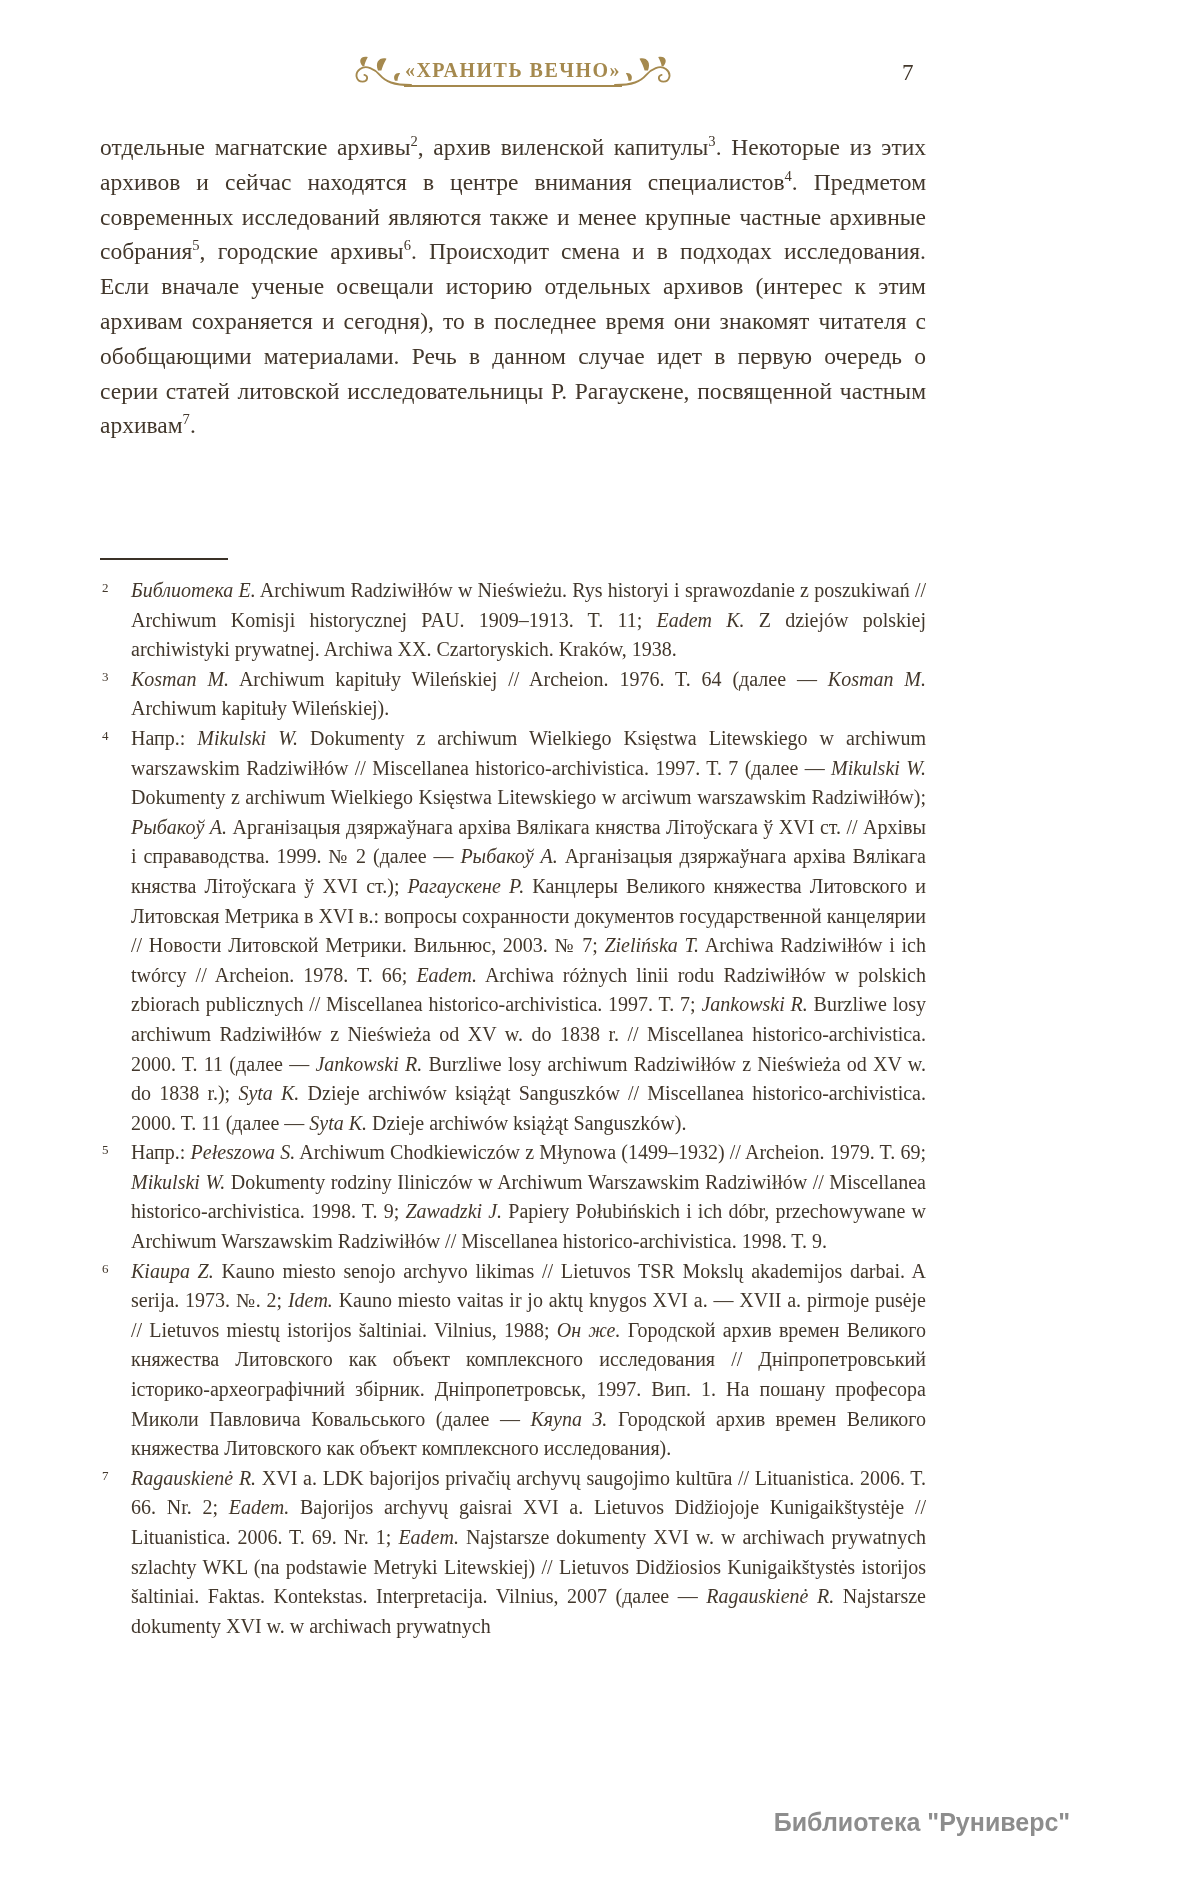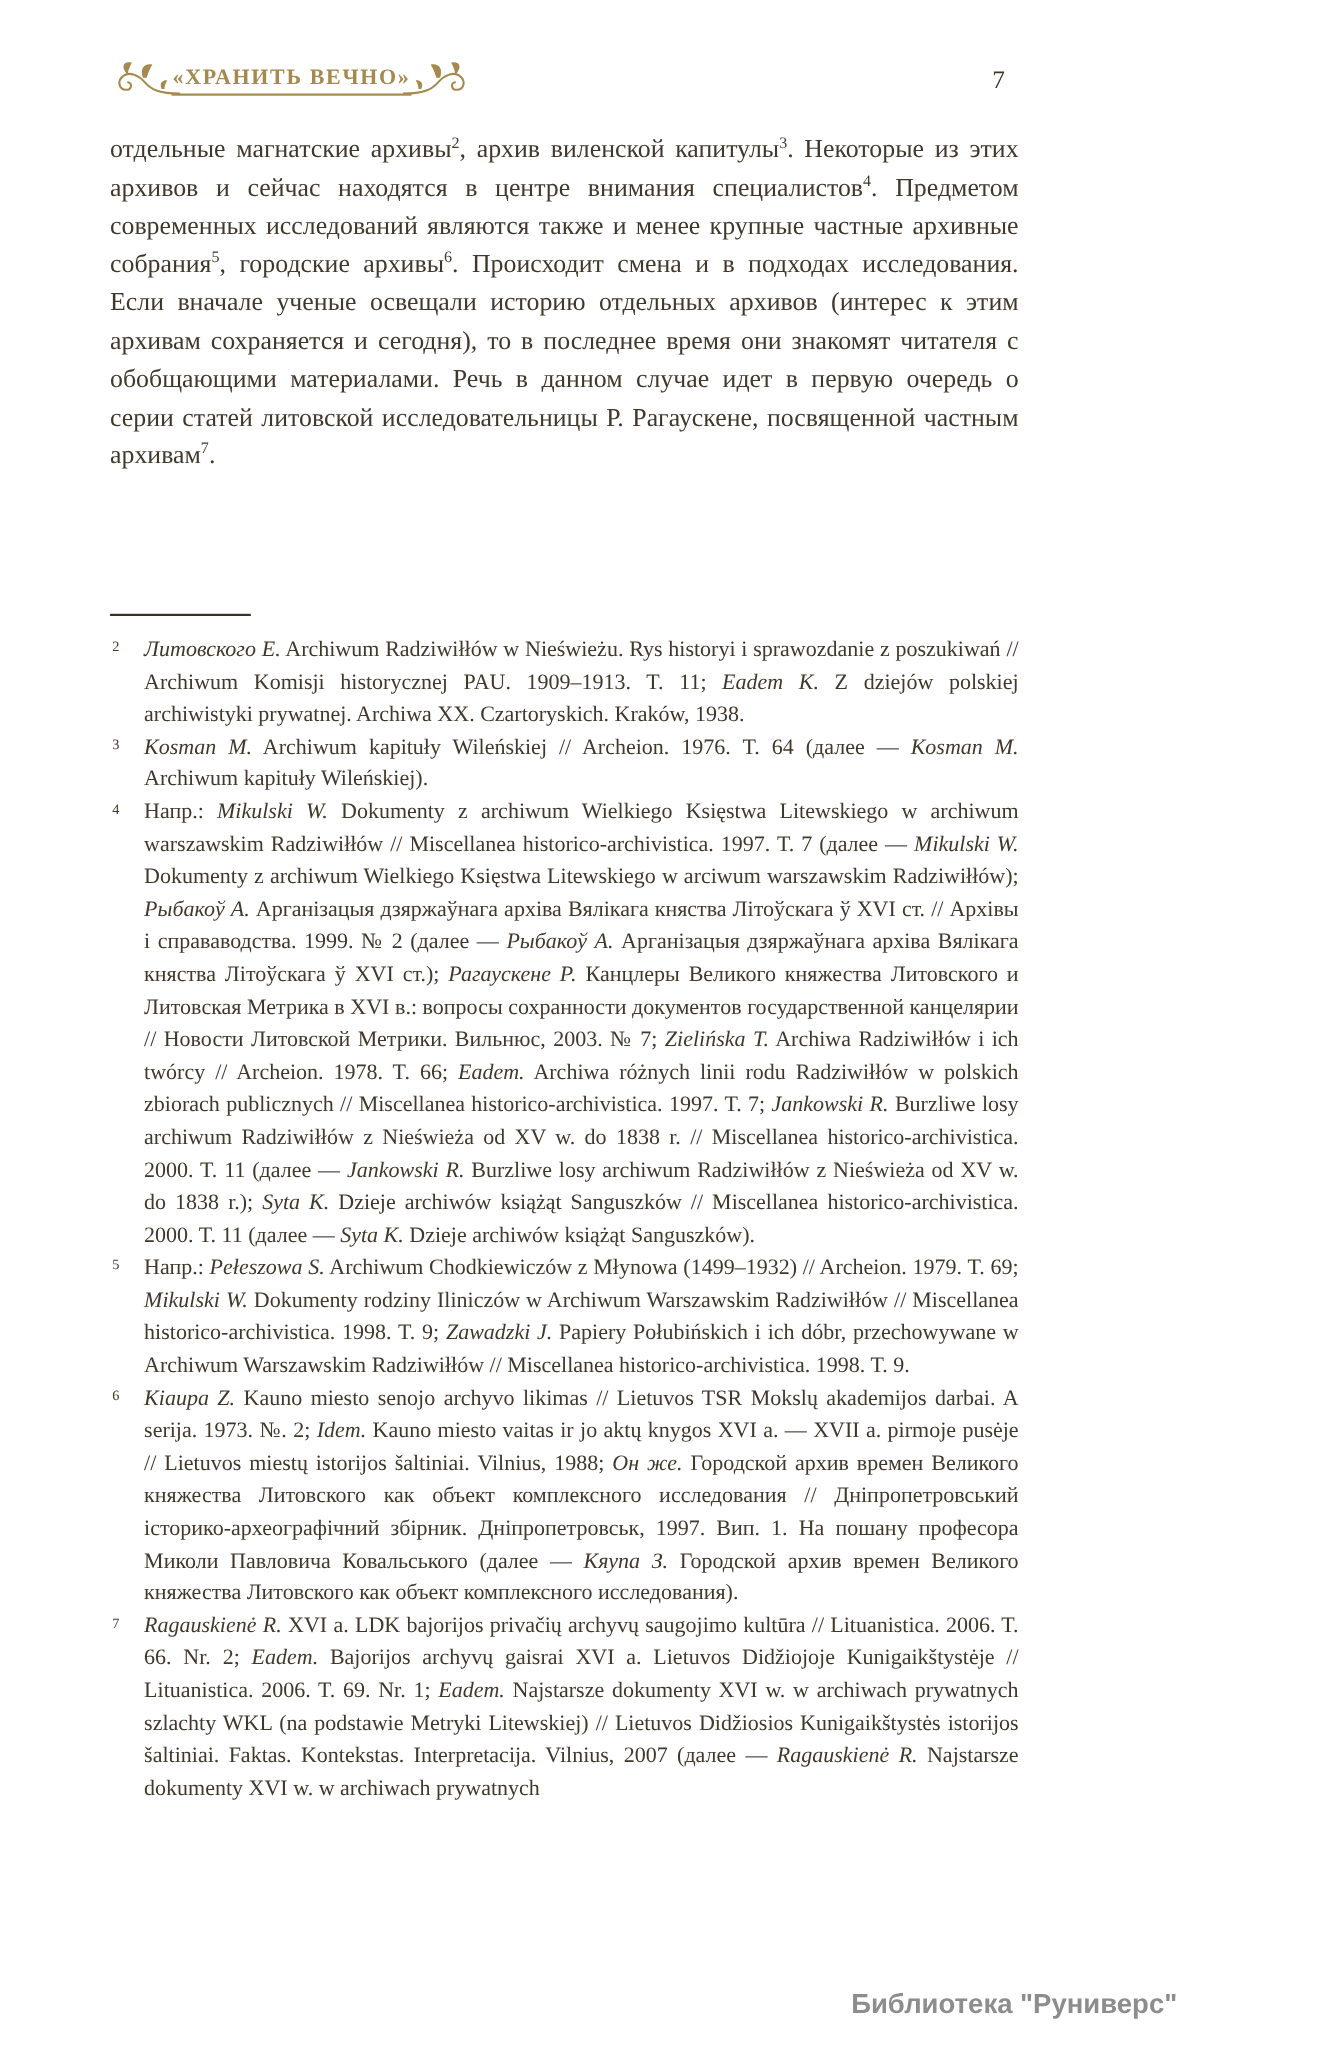--- a/index.html
+++ b/index.html
@@ -12,21 +12,21 @@
     position:relative;
     width:1200px;height:1877px;
     background:#ffffff;
     font-family:"Liberation Serif", serif;
     color:var(--ink);
     overflow:hidden;
   }
   
   .header-band{
     position:absolute;top:48px;left:100px;width:826px;
-    display:flex;
+    display:flex;justify-content:center;
   }
   .ornament{position:relative;width:330px;height:48px;}
   .orn-line{
     position:absolute;left:56px;right:56px;bottom:9px;height:2px;
     background:var(--accent);
   }
   .orn-title{
     position:absolute;left:0;right:0;bottom:14px;
     text-align:center;
     color:var(--accent);
@@ -37,21 +37,21 @@
   }
   .orn-fl{position:absolute;bottom:0;width:68px;height:44px;}
   .orn-fl.left{left:-4px;}
   .orn-fl.right{right:-4px;transform:scaleX(-1);}
   .page-number{
     position:absolute;top:60px;left:902px;width:40px;
     font-size:23px;color:var(--ink);
   }
   
   .body-text{
-    position:absolute;top:119px;left:100px;width:826px;
+    position:absolute;top:130px;left:100px;width:826px;
     font-size:23.5px;line-height:34.8px;
     text-align:justify;
     color:var(--ink);
   }
   .body-text sup{
     font-size:0.62em;line-height:0;vertical-align:super;
   }
   
   .footnote-rule{
     position:absolute;top:558px;left:100px;width:128px;height:2px;
@@ -103,21 +103,21 @@
     </div>
   </div>
 
   <div class="page-number">7</div>
 
   <div class="body-text">отдельные магнатские архивы<sup>2</sup>, архив виленской капитулы<sup>3</sup>. Некоторые из этих архивов и сейчас находятся в центре внимания специалистов<sup>4</sup>. Предметом современных исследований являются также и менее крупные частные архивные собрания<sup>5</sup>, городские архивы<sup>6</sup>. Происходит смена и в подходах исследования. Если вначале ученые освещали историю отдельных архивов (интерес к этим архивам сохраняется и сегодня), то в последнее время они знакомят читателя с обобщающими материалами. Речь в данном случае идет в первую очередь о серии статей литовской исследовательницы Р. Рагаускене, посвященной частным архивам<sup>7</sup>.</div>
 
   <div class="footnote-rule"></div>
 
   <div class="footnotes">
-      <div class="footnote"><span class="fn-num">2</span><i>Литовского E.</i> Archiwum Radziwiłłów w Nieświeżu. Rys historyi i sprawozdanie z poszukiwań // Archiwum Komisji historycznej PAU. 1909–1913. T. 11; <i>Eadem K.</i> Z dziejów polskiej archiwistyki prywatnej. Archiwa XX. Czartoryskich. Kraków, 1938.</div>
+      <div class="footnote"><span class="fn-num">2</span><i>Библиотека E.</i> Archiwum Radziwiłłów w Nieświeżu. Rys historyi i sprawozdanie z poszukiwań // Archiwum Komisji historycznej PAU. 1909–1913. T. 11; <i>Eadem K.</i> Z dziejów polskiej archiwistyki prywatnej. Archiwa XX. Czartoryskich. Kraków, 1938.</div>
       <div class="footnote"><span class="fn-num">3</span><i>Kosman M.</i> Archiwum kapituły Wileńskiej // Archeion. 1976. T. 64 (далее — <i>Kosman M.</i> Archiwum kapituły Wileńskiej).</div>
       <div class="footnote"><span class="fn-num">4</span>Напр.: <i>Mikulski W.</i> Dokumenty z archiwum Wielkiego Księstwa Litewskiego w archiwum warszawskim Radziwiłłów // Miscellanea historico-archivistica. 1997. T. 7 (далее — <i>Mikulski W.</i> Dokumenty z archiwum Wielkiego Księstwa Litewskiego w arciwum warszawskim Radziwiłłów); <i>Рыбакоў А.</i> Арганізацыя дзяржаўнага архіва Вялікага княства Літоўскага ў XVI ст. // Архівы і справаводства. 1999. № 2 (далее — <i>Рыбакоў А.</i> Арганізацыя дзяржаўнага архіва Вялікага княства Літоўскага ў XVI ст.); <i>Рагаускене Р.</i> Канцлеры Великого княжества Литовского и Литовская Метрика в XVI в.: вопросы сохранности документов государственной канцелярии // Новости Литовской Метрики. Вильнюс, 2003. № 7; <i>Zielińska T.</i> Archiwa Radziwiłłów i ich twórcy // Archeion. 1978. T. 66; <i>Eadem.</i> Archiwa różnych linii rodu Radziwiłłów w polskich zbiorach publicznych // Miscellanea historico-archivistica. 1997. T. 7; <i>Jankowski R.</i> Burzliwe losy archiwum Radziwiłłów z Nieświeża od XV w. do 1838 r. // Miscellanea historico-archivistica. 2000. T. 11 (далее — <i>Jankowski R.</i> Burzliwe losy archiwum Radziwiłłów z Nieświeża od XV w. do 1838 r.); <i>Syta K.</i> Dzieje archiwów książąt Sanguszków // Miscellanea historico-archivistica. 2000. T. 11 (далее — <i>Syta K.</i> Dzieje archiwów książąt Sanguszków).</div>
       <div class="footnote"><span class="fn-num">5</span>Напр.: <i>Pełeszowa S.</i> Archiwum Chodkiewiczów z Młynowa (1499–1932) // Archeion. 1979. T. 69; <i>Mikulski W.</i> Dokumenty rodziny Iliniczów w Archiwum Warszawskim Radziwiłłów // Miscellanea historico-archivistica. 1998. T. 9; <i>Zawadzki J.</i> Papiery Połubińskich i ich dóbr, przechowywane w Archiwum Warszawskim Radziwiłłów // Miscellanea historico-archivistica. 1998. T. 9.</div>
       <div class="footnote"><span class="fn-num">6</span><i>Kiaupa Z.</i> Kauno miesto senojo archyvo likimas // Lietuvos TSR Mokslų akademijos darbai. A serija. 1973. №. 2; <i>Idem.</i> Kauno miesto vaitas ir jo aktų knygos XVI a. — XVII a. pirmoje pusėje // Lietuvos miestų istorijos šaltiniai. Vilnius, 1988; <i>Он же.</i> Городской архив времен Великого княжества Литовского как объект комплексного исследования // Дніпропетровський історико-археографічний збірник. Дніпропетровськ, 1997. Вип. 1. На пошану професора Миколи Павловича Ковальського (далее — <i>Кяупа З.</i> Городской архив времен Великого княжества Литовского как объект комплексного исследования).</div>
       <div class="footnote"><span class="fn-num">7</span><i>Ragauskienė R.</i> XVI a. LDK bajorijos privačių archyvų saugojimo kultūra // Lituanistica. 2006. T. 66. Nr. 2; <i>Eadem.</i> Bajorijos archyvų gaisrai XVI a. Lietuvos Didžiojoje Kunigaikštystėje // Lituanistica. 2006. T. 69. Nr. 1; <i>Eadem.</i> Najstarsze dokumenty XVI w. w archiwach prywatnych szlachty WKL (na podstawie Metryki Litewskiej) // Lietuvos Didžiosios Kunigaikštystės istorijos šaltiniai. Faktas. Kontekstas. Interpretacija. Vilnius, 2007 (далее — <i>Ragauskienė R.</i> Najstarsze dokumenty XVI w. w archiwach prywatnych</div>
     </div>
 
   <div class="footer">Библиотека "Руниверс"</div>
 
 </div>

